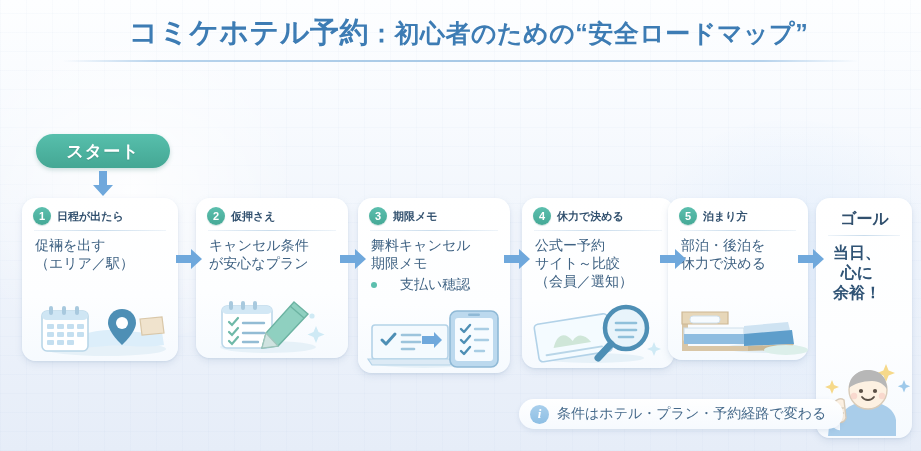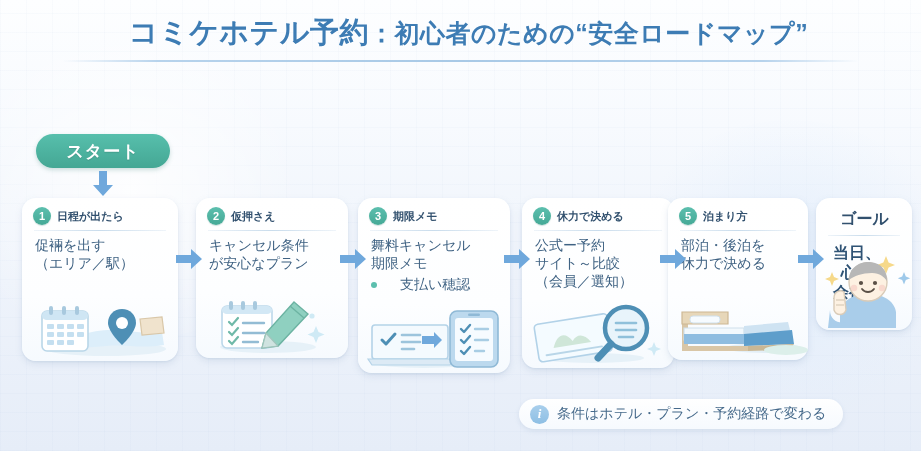--- a/index.html
+++ b/index.html
@@ -62,21 +62,21 @@
     position:absolute;top:0;
     background:linear-gradient(180deg,#ffffff 0%,#fdfeff 60%,#f6fafe 100%);
     border-radius:14px;
     box-shadow:0 3px 7px rgba(110,140,180,.17),0 1px 2px rgba(110,140,180,.12);
   }
   .c1{left:22px;width:156px;height:163px;}
   .c2{left:196px;width:152px;height:160px;}
   .c3{left:358px;width:152px;height:175px;}
   .c4{left:522px;width:152px;height:170px;}
   .c5{left:668px;width:140px;height:162px;}
-  .c6{left:816px;width:96px;height:132px;}
+  .c6{left:816px;width:96px;height:240px;}
 
   .chead{
     display:flex;align-items:center;gap:6px;
     padding:9px 10px 0 11px;
   }
   .numb{
     width:18px;height:18px;border-radius:50%;flex:none;
     background:linear-gradient(180deg,#5cbfae,#45a996);
     color:#fff;font-size:11px;font-weight:bold;
     display:flex;align-items:center;justify-content:center;

